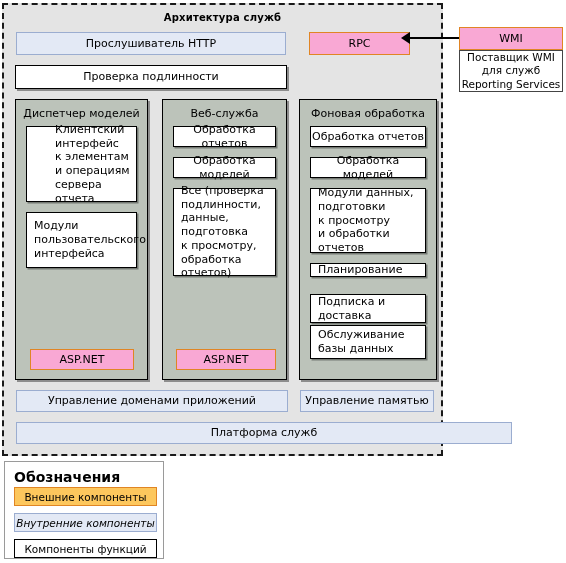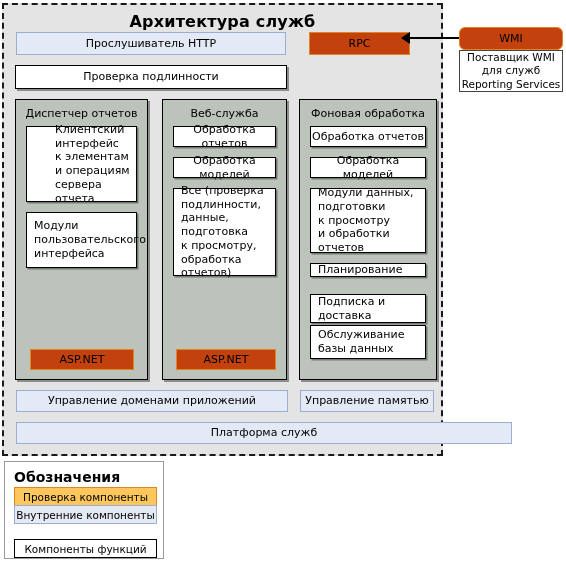--- a/index.html
+++ b/index.html
@@ -29,40 +29,40 @@
     box-sizing: border-box;
   }
 
   #architecture-title {
     position: absolute;
     left: 0;
     top: 7px;
     width: 100%;
     text-align: center;
     font-weight: bold;
-    font-size: 16px;
+    font-size: 10px;
     letter-spacing: .2px;
   }
 
   
   .box {
     box-sizing: border-box;
     display: flex;
     align-items: center;
     justify-content: center;
     text-align: center;
     line-height: 1.25;
     position: absolute;
   }
   .internal {
     background: #e3e9f5;
     border: 1px solid #9badd0;
   }
   .external {
-    background: #c2410c;
+    background: #f9a8d4;
     border: 1px solid #e08524;
   }
   .feature {
     background: #ffffff;
     border: 1px solid #000000;
     box-shadow: 1.5px 1.5px 0 rgba(0,0,0,.38);
   }
   .feature.left-align {
     justify-content: flex-start;
     text-align: left;
@@ -101,21 +101,21 @@
   #background-panel    .col-item { width: 116px; }
 
   #aspnet-1 { left: 27px;  top: 343px; width: 102px; height: 21px; }
 
   #appdomain-mgmt { left: 12px;  top: 385px; width: 272px; height: 22px; }
   #memory-mgmt    { left: 296px; top: 385px; width: 134px; height: 22px; }
   #service-platform { left: 12px; top: 417px; width: 496px; height: 22px; }
 
   
   #wmi-header {
-    position: absolute; left: 459px; top: 27px; width: 104px; height: 23px; border-radius: 6px;
+    position: absolute; left: 459px; top: 27px; width: 104px; height: 23px;
   }
   #wmi-provider {
     position: absolute; left: 459px; top: 50px; width: 104px; height: 42px;
     background: #ffffff; border: 1px solid #444444;
     box-sizing: border-box;
     display: flex; align-items: center; justify-content: center;
     text-align: center; line-height: 1.3; font-size: 10.5px;
   }
   
   #wmi-arrow-line {
@@ -139,38 +139,38 @@
   #legend-title {
     position: absolute; left: 9px; top: 7px;
     font-weight: bold; font-size: 14px;
   }
   .legend-item {
     position: absolute; left: 9px; width: 143px; height: 19px;
     display: flex; align-items: center; justify-content: center;
     box-sizing: border-box; font-size: 10.5px;
   }
   #legend-external { top: 25px; background:#fdc75d; border:1px solid #e08524; }
-  #legend-internal { top: 43px; background:#e3e9f5; border:1px solid #9badd0; }
+  #legend-internal { top: 51px; background:#e3e9f5; border:1px solid #9badd0;font-style:italic; }
   #legend-feature  { top: 77px; background:#ffffff; border:1px solid #000000; }
 </style>
 </head>
 <body>
 
 <div id="services-container">
 
   <div id="architecture-title">Архитектура служб</div>
 
   <div class="box internal" id="http-listener">Прослушиватель HTTP</div>
 
   <div class="box" id="authentication">Проверка подлинности</div>
 
   <div class="box external" id="rpc-box">RPC</div>
 
   <div class="panel" id="report-manager-panel">
-    <div class="panel-title">Диспетчер отчетов</div>
+    <div class="panel-title">Диспетчер моделей</div>
     <div class="box feature left-align col-item" style="top:26px;height:76px;padding-left:28px;">Клиентский<br>интерфейс<br>к элементам<br>и операциям<br>сервера отчета</div>
     <div class="box feature left-align col-item" style="top:112px;height:56px;">Модули<br>пользовательского<br>интерфейса</div>
     <div class="box external" id="aspnet-1" style="position:absolute;left:14px;top:249px;width:104px;height:21px;">ASP.NET</div>
   </div>
 
   <div class="panel" id="web-service-panel">
     <div class="panel-title">Веб-служба</div>
     <div class="box feature col-item" style="top:26px;height:21px;">Обработка отчетов</div>
     <div class="box feature col-item" style="top:57px;height:21px;">Обработка моделей</div>
     <div class="box feature left-align col-item" style="top:88px;height:88px;">Все (проверка<br>подлинности,<br>данные,<br>подготовка<br>к просмотру,<br>обработка отчетов)</div>
@@ -192,16 +192,16 @@
   <div class="box internal" id="service-platform">Платформа служб</div>
 </div>
 
 <div class="box external" id="wmi-header">WMI</div>
 <div id="wmi-provider">Поставщик WMI<br>для служб<br>Reporting Services</div>
 <div id="wmi-arrow-line"></div>
 <div id="wmi-arrow-head"></div>
 
 <div id="legend">
   <div id="legend-title">Обозначения</div>
-  <div class="legend-item" id="legend-external">Проверка компоненты</div>
+  <div class="legend-item" id="legend-external">Внешние компоненты</div>
   <div class="legend-item" id="legend-internal">Внутренние компоненты</div>
   <div class="legend-item" id="legend-feature">Компоненты функций</div>
 </div>
 
 </body></html>

